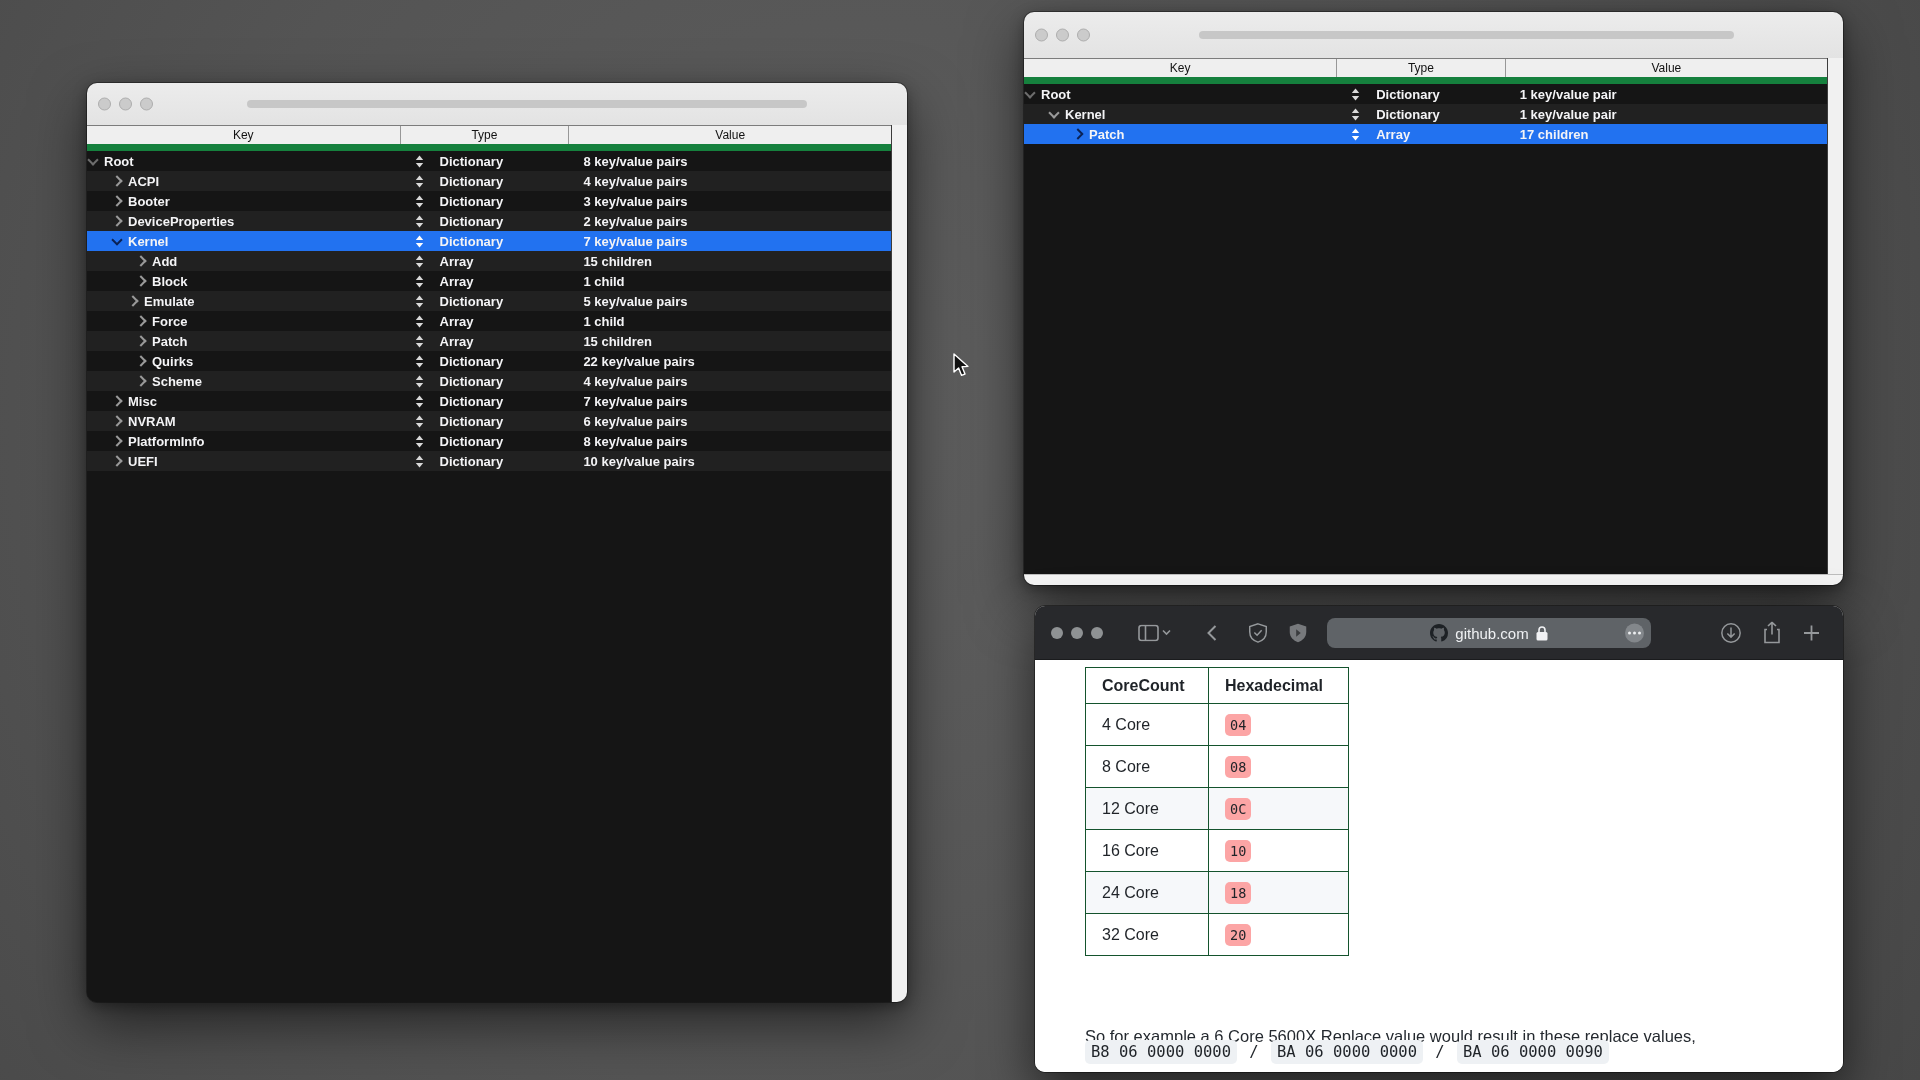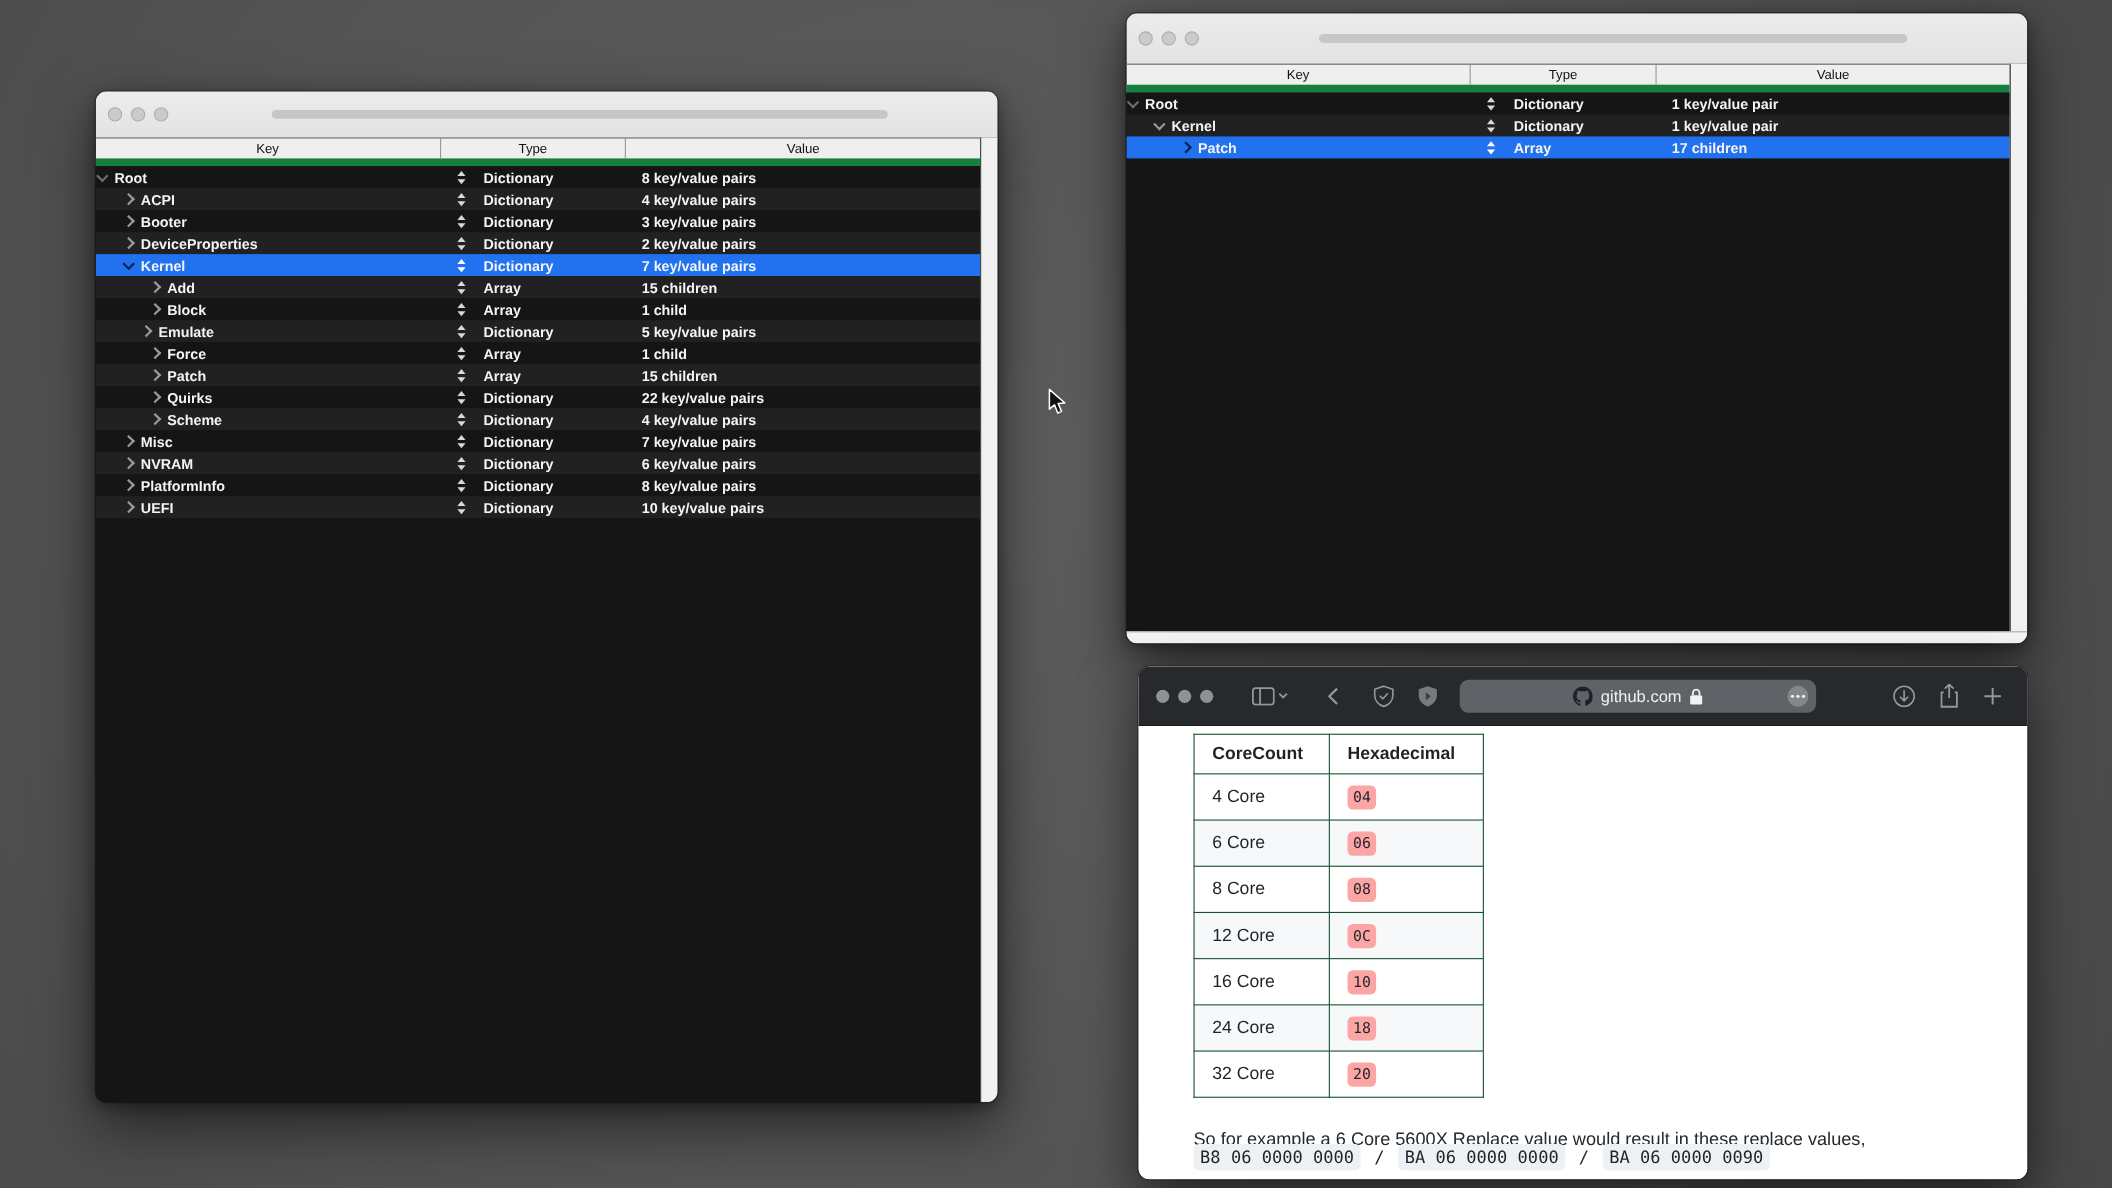--- a/index.html
+++ b/index.html
@@ -454,24 +454,20 @@
           <tr>
             <th class="c0">CoreCount</th>
             <th class="c1">Hexadecimal</th>
           </tr>
         </thead>
       <tbody>
           <tr>
             <td class="c0">4 Core</td>
             <td class="c1"><span class="hexcode">04</span></td>
           </tr>
-          <tr class="alt">
-            <td class="c0">6 Core</td>
-            <td class="c1"><span class="hexcode">06</span></td>
-          </tr>
           <tr>
             <td class="c0">8 Core</td>
             <td class="c1"><span class="hexcode">08</span></td>
           </tr>
           <tr class="alt">
             <td class="c0">12 Core</td>
             <td class="c1"><span class="hexcode">0C</span></td>
           </tr>
           <tr>
             <td class="c0">16 Core</td>

